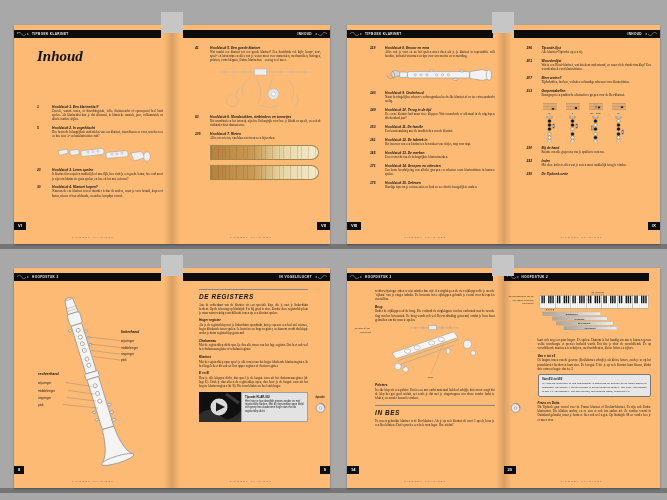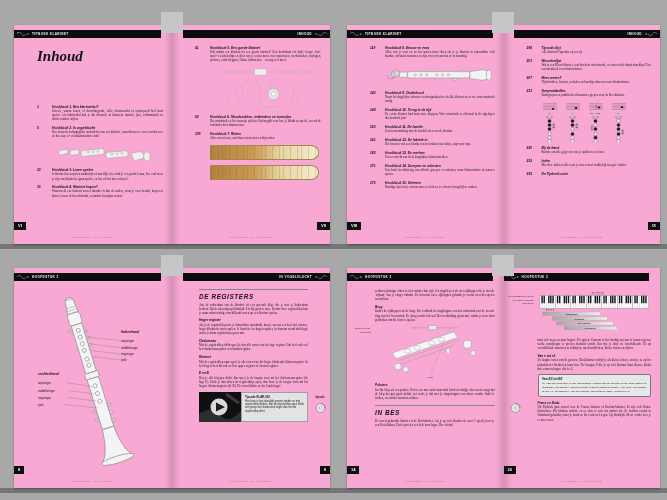--- a/index.html
+++ b/index.html
@@ -1,20 +1,20 @@
 <!DOCTYPE html>
 <html><head>
 <meta charset="utf-8">
 <style>
   html,body{margin:0;padding:0}
   body{width:667px;height:500px;position:relative;overflow:hidden;background:#a8a8a8;
        font-family:"Liberation Serif",serif;}
   .band{position:absolute;left:0;width:667px;height:5px;background:rgba(0,0,0,.3)}
   .notch{position:absolute;width:22px;height:21px;background:#c6c6c6;z-index:6}
-  .spread{position:absolute;background:#f9a8d4;display:flex;box-shadow:0 1px 2px rgba(0,0,0,.35);z-index:2}
+  .spread{position:absolute;background:#fdba74;display:flex;box-shadow:0 1px 2px rgba(0,0,0,.35);z-index:2}
   .gutter{position:absolute;left:50%;top:0;width:16px;height:100%;transform:translateX(-50%);
           background:linear-gradient(90deg,rgba(0,0,0,0),rgba(0,0,0,.14) 50%,rgba(0,0,0,0));pointer-events:none;z-index:3}
   .page{position:relative;width:50%;height:100%}
   .hbar{position:absolute;top:5px;height:8px;background:#0c0c0c;color:#eee;display:flex;align-items:center;gap:2px;
         font-family:"Liberation Sans",sans-serif;font-weight:bold;font-size:3.1px;letter-spacing:.4px;z-index:2}
   .hbar.verso{left:0;width:92%;padding-left:2px}
   .hbar.recto{right:0;width:92%;justify-content:flex-end;padding-right:2px}
   .orn{width:14px;height:6px;flex:none}
   .tab{position:absolute;bottom:14px;background:#0c0c0c;color:#fff;font-family:"Liberation Sans",sans-serif;
        font-size:4px;font-weight:bold;padding:1px 4px;line-height:1.4;z-index:2}

